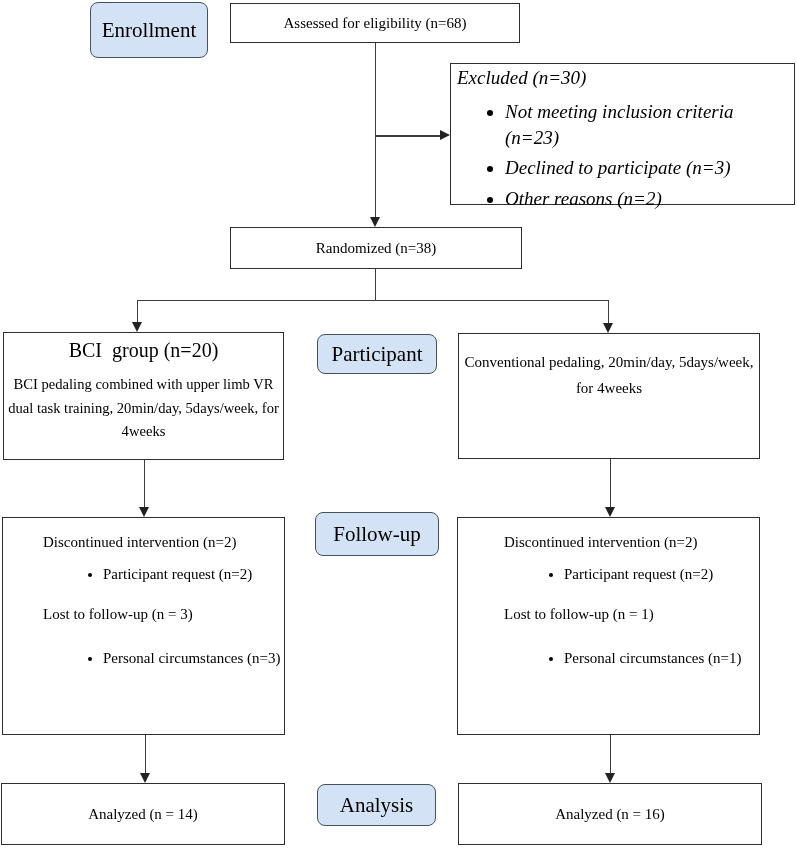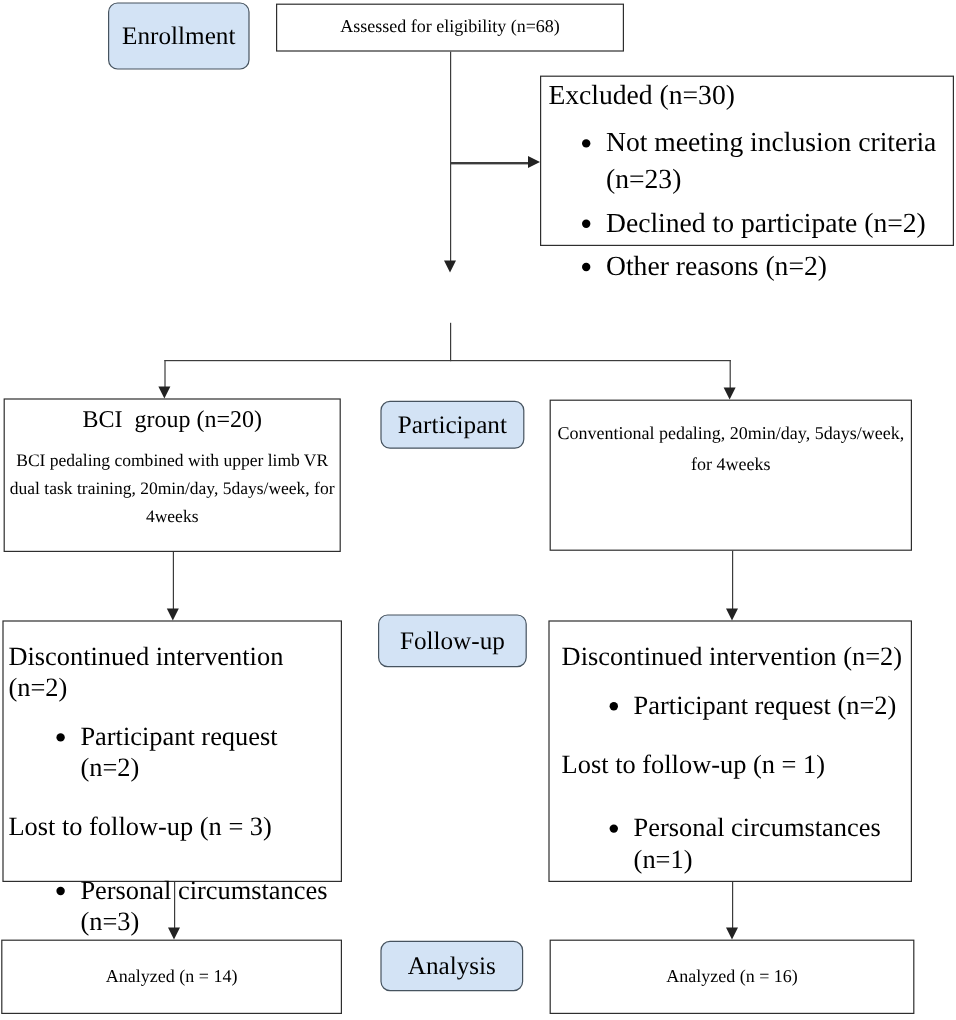--- a/index.html
+++ b/index.html
@@ -26,30 +26,30 @@
     border-top:10px solid #222222;
   }
   .arr-right {
     position:absolute; width:0; height:0;
     border-top:5.5px solid transparent; border-bottom:5.5px solid transparent;
     border-left:10px solid #222222;
   }
   .fs19 { font-size:15px; }
   .pre { white-space:pre-wrap; }
   
-  .excluded-inner { padding:3px 6px 0 6px; font-size:23px; }
+  .excluded-inner { padding:3px 6px 0 6px; font-size:19px;font-style:italic; }
   .excluded-title { margin:0; }
   .excluded-list { list-style:disc; margin:10px 0 0 0; padding-left:48px; }
   .excluded-list li { margin-bottom:5px; line-height:1.35; }
   
   .grp-title { margin:6px 0 0 0; font-size:20px; text-align:center; }
   .grp-desc  { margin:11px 0 0 0; font-size:14.6px; line-height:1.62; text-align:center; padding:0 2px; }
   .grp-desc2 { margin:16px 0 0 0; font-size:15px; line-height:1.7; text-align:center; padding:0 1px; }
   
-  .fu-inner { padding:16px 2px 0 4px; font-size:22px; }
+  .fu-inner { padding:16px 2px 0 4px; font-size:15px;margin-left:36px; }
   .fu-line { margin:0; }
   .fu-ul { list-style:disc; margin:15px 0 0 0; padding-left:60px; }
   .fu-gap { margin-top:23px; }
   .fu-ul-b { margin-top:27px; }
 </style>
 </head>
 <body>
 
 <div id="canvas">
 
@@ -58,26 +58,27 @@
   <div class="stage" style="left:317px; top:784px; width:119px; height:42px;">Analysis</div>
   <div class="stage" style="left:315px; top:512px; width:124px; height:44px;">Follow-up</div>
 
   <div class="box center fs19" style="left:230px; top:3px; width:290px; height:40px;">Assessed for eligibility (n=68)</div>
 
   <div class="box" style="left:450px; top:63px; width:345px; height:142px;">
     <div class="excluded-inner">
       <p class="excluded-title">Excluded (n=30)</p>
       <ul class="excluded-list">
         <li>Not meeting inclusion criteria (n=23)</li>
-        <li>Declined to participate (n=2)</li>
+        <li>Declined to participate (n=3)</li>
         <li>Other reasons (n=2)</li>
       </ul>
     </div>
   </div>
 
+  <div class="box center fs19" style="left:230px; top:227px; width:292px; height:42px;">Randomized (n=38)</div>
 
   <div class="box" style="left:3px; top:332px; width:281px; height:128px;">
     <p class="grp-title pre">BCI  group (n=20)</p>
     <p class="grp-desc">BCI pedaling combined with upper limb VR dual task training, 20min/day, 5days/week, for 4weeks</p>
   </div>
 
   <div class="box" style="left:458px; top:333px; width:302px; height:126px;">
     <p class="grp-desc2">Conventional pedaling, 20min/day, 5days/week, for 4weeks</p>
   </div>
 

